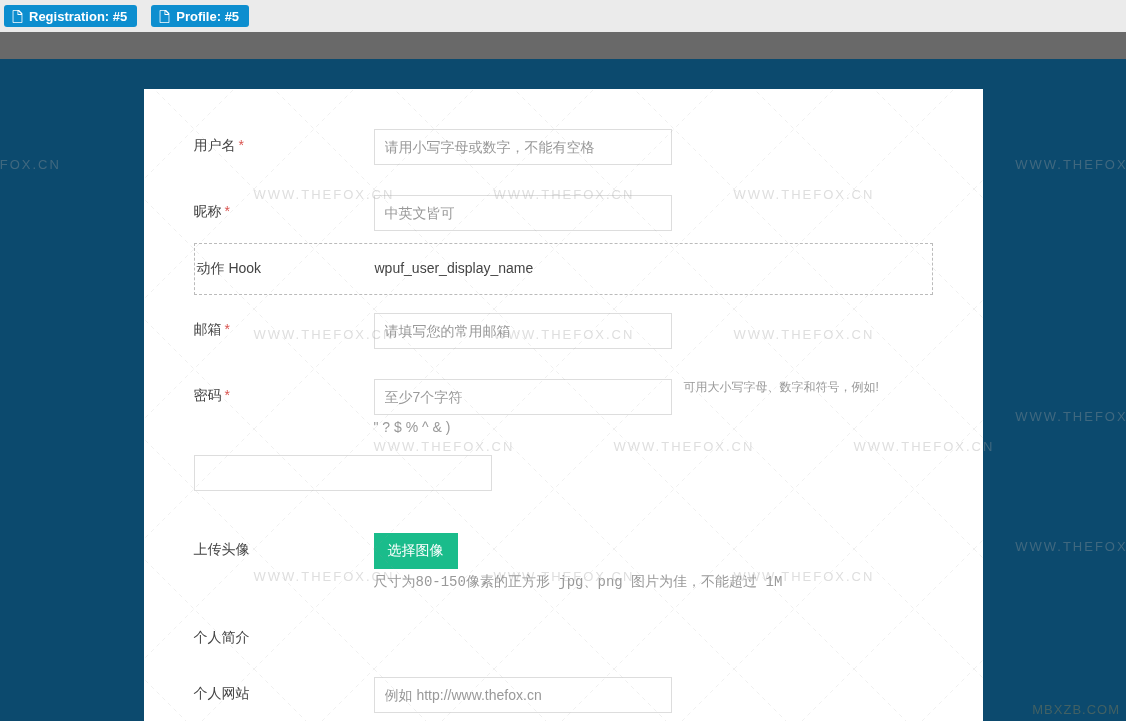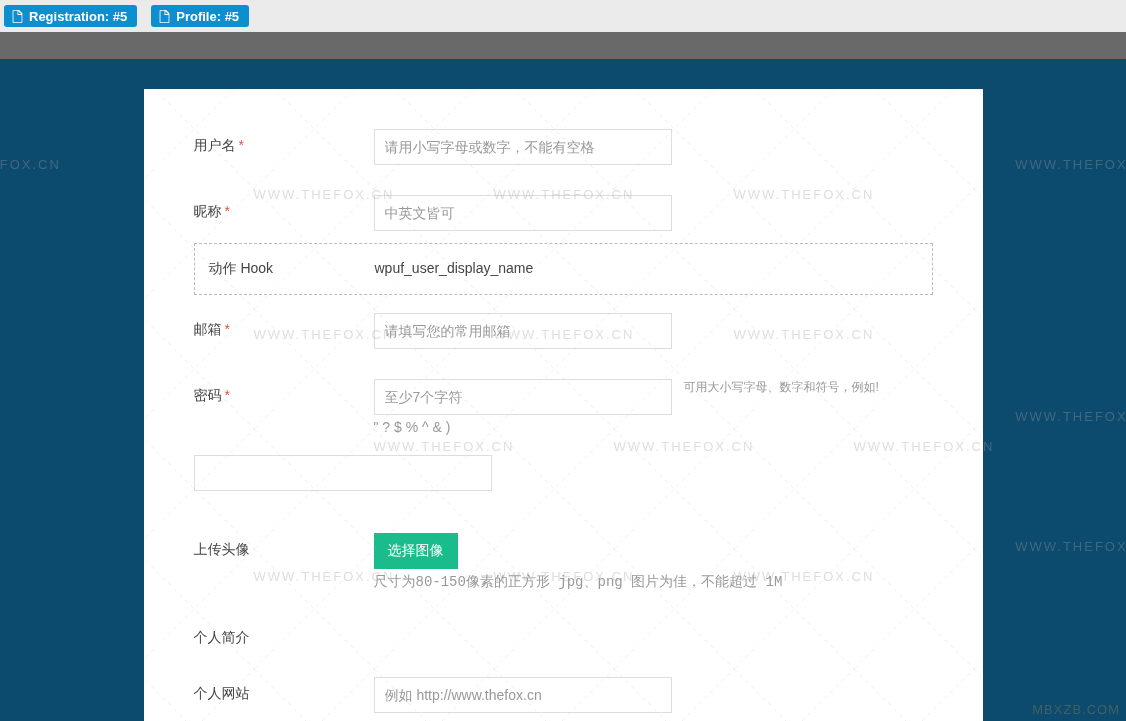--- a/index.html
+++ b/index.html
@@ -91,21 +91,21 @@
   font-size: 12px;
   margin-left: 12px;
 }
 .flex-inline { display: flex; align-items: flex-start; flex-wrap: wrap; }
 .hook-row {
   border: 1px dashed #bbb;
   padding: 16px 0 16px 0;
   margin: 8px 0 18px 0;
   display: flex;
 }
-.hook-row .label-col { padding-left: 14px; padding-top: 0; }
+.hook-row .label-col { padding-left: 2px; padding-top: 0; }
 .hook-row .field-col { padding-top: 0; }
 .btn-green {
   background: #1abc8b;
   color: #fff;
   border: none;
   padding: 9px 14px;
   font-size: 14px;
   cursor: pointer;
   font-family: Liberation Mono, monospace;
 }

